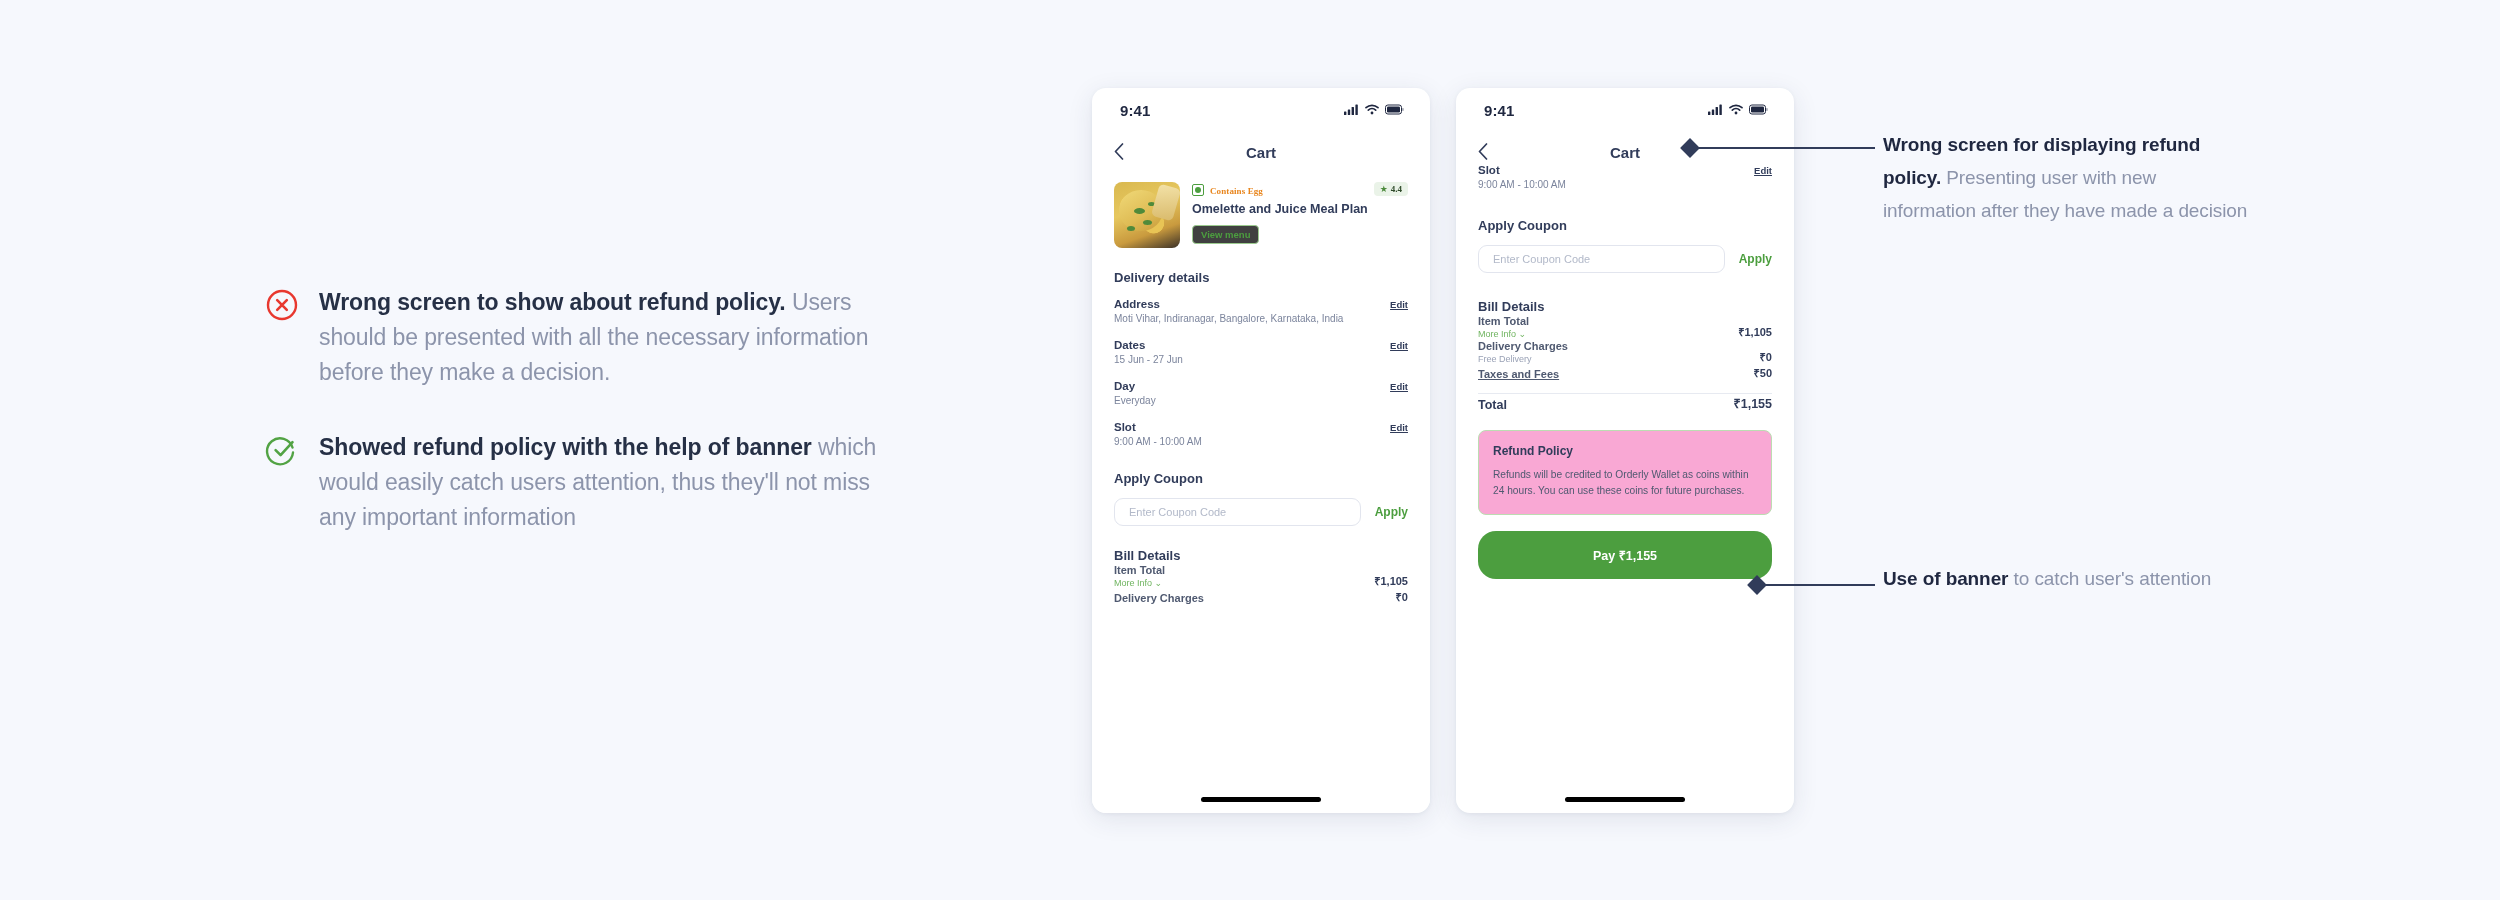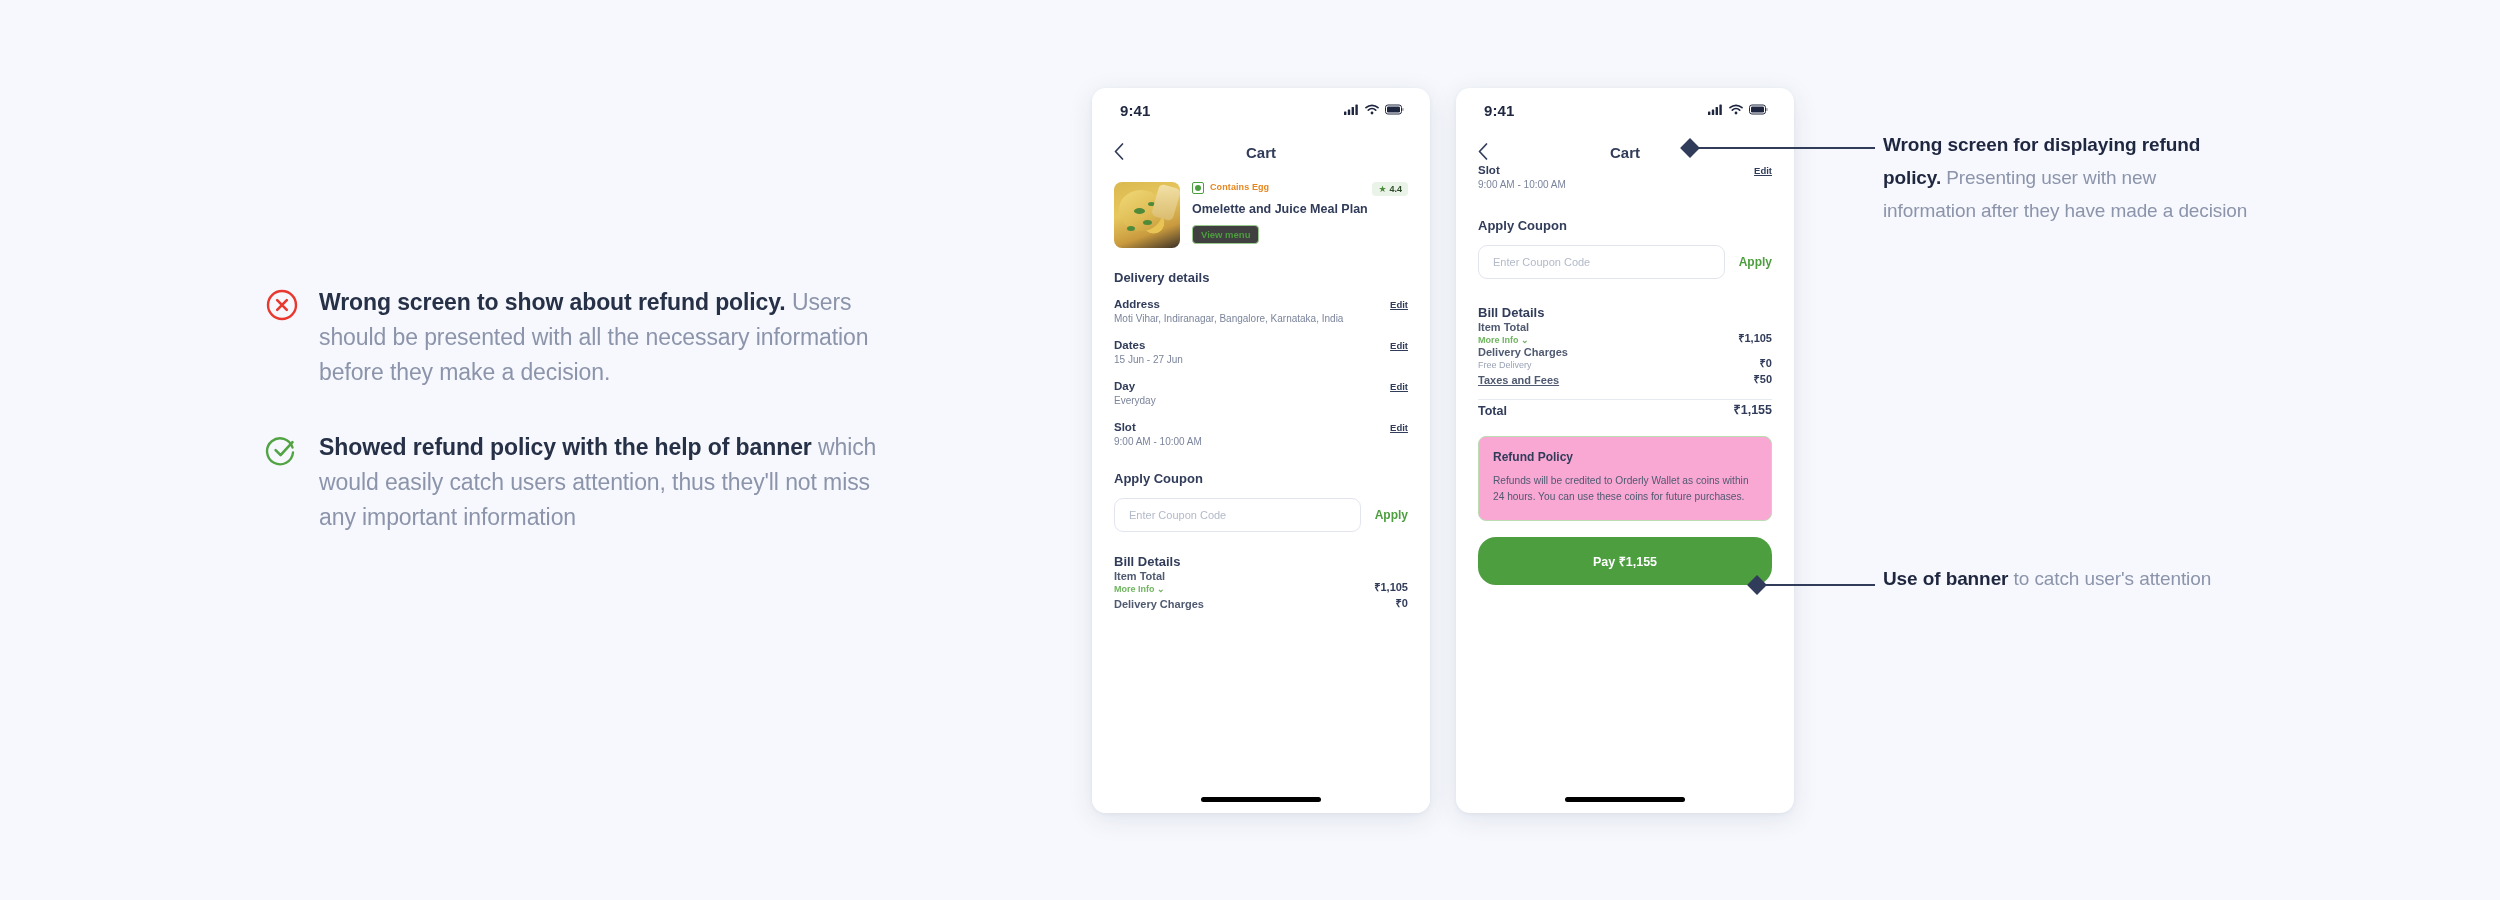--- a/index.html
+++ b/index.html
@@ -69,21 +69,21 @@
     background: linear-gradient(150deg, #f0d978, #dfbc55 60%, #c79a3b);
   }
   .item-thumb::after {
     content: ""; position: absolute; right: 4%; top: 6%; width: 34%; height: 50%;
     border-radius: 5px;
     background: linear-gradient(160deg, #f3e2a8, #d9ba6b);
     transform: rotate(16deg);
   }
   .thumb-herb { position: absolute; border-radius: 50%; background: #4f8a3a; }
   .item-info { margin-left: 12px; flex: 1; min-width: 0; }
-  .item-tagrow { display: flex; align-items: flex-start; }
+  .item-tagrow { display: flex; align-items: flex-end; font-family: Liberation Serif, serif; }
   .egg-mark {
     width: 12px; height: 12px; border: 1.4px solid #4c9e3f; border-radius: 2px;
     display: inline-flex; align-items: center; justify-content: center; flex: 0 0 12px;
   }
   .egg-dot { width: 6px; height: 6px; border-radius: 50%; background: #4c9e3f; }
   .contains-egg {
     font-size: 9px; font-weight: bold; color: #e8861e; margin-left: 6px;
     letter-spacing: 0.1px;
   }
   .rating-badge {
@@ -108,35 +108,35 @@
   .detail-row { margin-top: 13px; position: relative; }
   .detail-label { font-size: 11.5px; font-weight: bold; color: #313c5a; }
   .detail-value { font-size: 10px; color: #7b849c; line-height: 14px; margin-top: 2px; }
   .edit-link {
     position: absolute; right: 0; top: 1px; font-size: 9.5px; font-weight: bold;
     color: #313c5a; text-decoration: underline;
   }
 
   .coupon-row { display: flex; align-items: center; margin-top: 12px; gap: 14px; }
   .coupon-input {
-    flex: 1; height: 34px; border: 1px solid #e2e5ee; border-radius: 9px;
+    flex: 1; height: 28px; border: 1px solid #e2e5ee; border-radius: 9px;
     background: #fff; display: flex; align-items: center; padding: 0 14px;
     font-size: 11px; color: #b2b9c9;
   }
   .apply-btn { font-size: 12px; font-weight: bold; color: #4c9e3f; }
 
   .bill-row {
     display: flex; justify-content: space-between; align-items: flex-end;
     margin-top: 1px;
   }
   .bill-label { font-size: 11px; color: #4f5970; font-weight: 600; }
   .bill-label.u { text-decoration: underline; }
   .bill-amount { font-size: 11px; color: #313c5a; font-weight: 600; }
   .bill-sub { font-size: 9px; color: #9aa2b6; margin-top: 2px; }
-  .more-info { font-size: 9px; color: #6fb45f; margin-top: 2px; font-weight: 700; }
+  .more-info { font-size: 9px; color: #6fb45f; margin-top: 2px; font-weight: 400; }
   .bill-divider { height: 1px; background: #e7eaf1; margin-top: 13px; }
   .bill-total-label { font-size: 12.5px; font-weight: bold; color: #313c5a; }
   .bill-total-amount { font-size: 12.5px; font-weight: bold; color: #313c5a; }
 
   .refund-banner {
     margin-top: 18px; border: 1px solid #bcdcb2; border-radius: 8px;
     background: #f9a8d4; padding: 13px 14px 15px 14px; position: relative;
   }
   .refund-title { font-size: 12px; font-weight: bold; color: #313c5a; }
   .refund-body { font-size: 10.2px; line-height: 16px; color: #4f5970; margin-top: 9px; }

